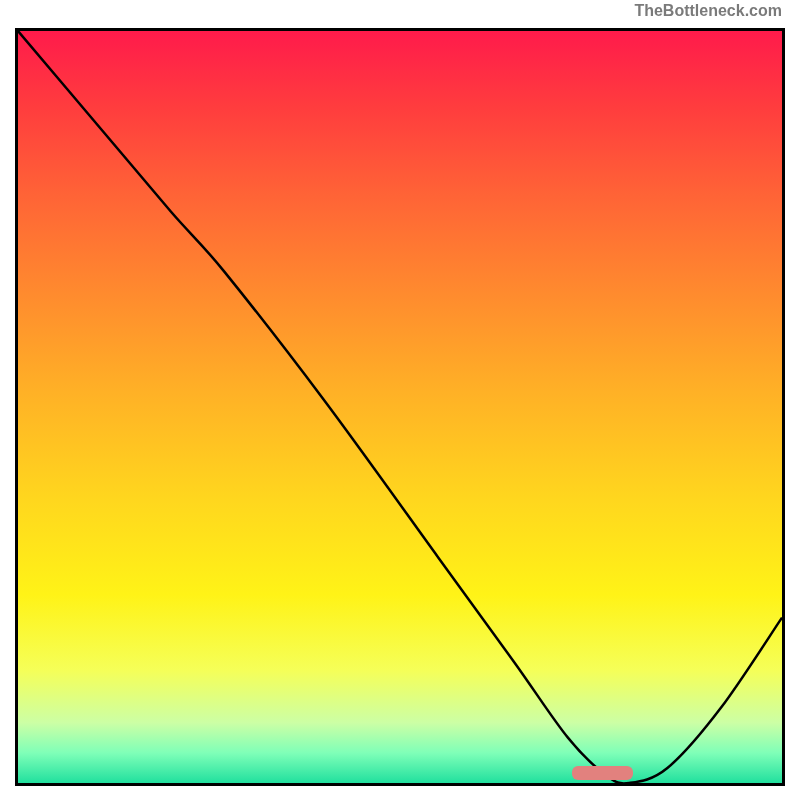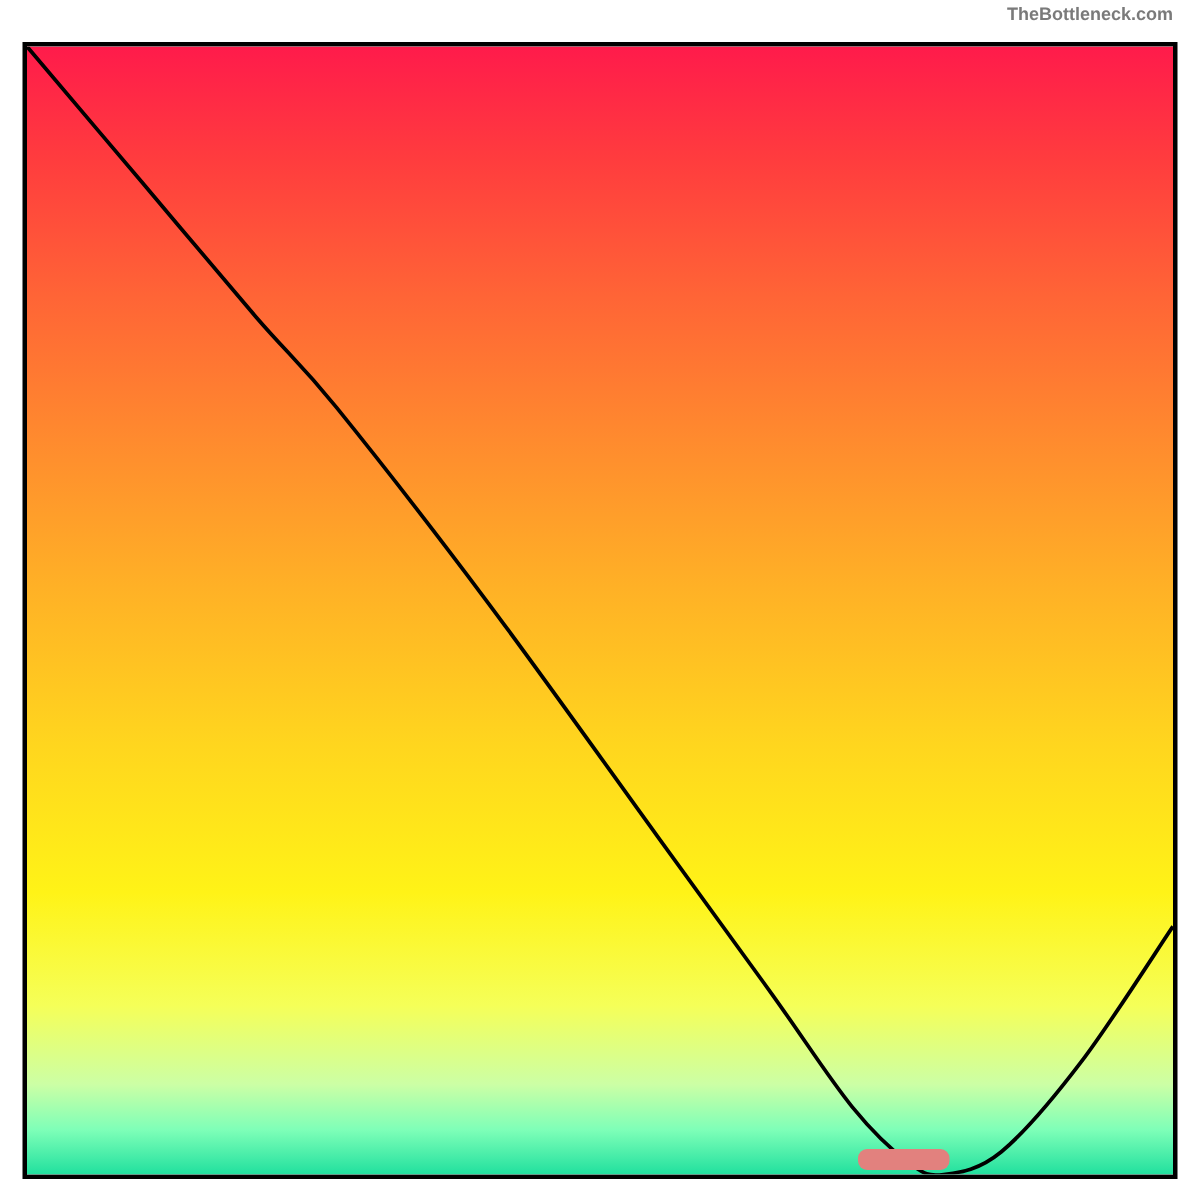--- a/index.html
+++ b/index.html
@@ -8,21 +8,21 @@
     width: 800px;
     height: 800px;
     background: #ffffff;
     position: relative;
     font-family: Arial, Helvetica, sans-serif;
   }
   .watermark {
     position: absolute;
     top: 2px;
     right: 18px;
-    font-size: 12px;
+    font-size: 16px;
     font-weight: bold;
     color: #7a7a7a;
     z-index: 10;
   }
   .plot-area {
     position: absolute;
     left: 15px;
     top: 28px;
     width: 770px;
     height: 758px;

